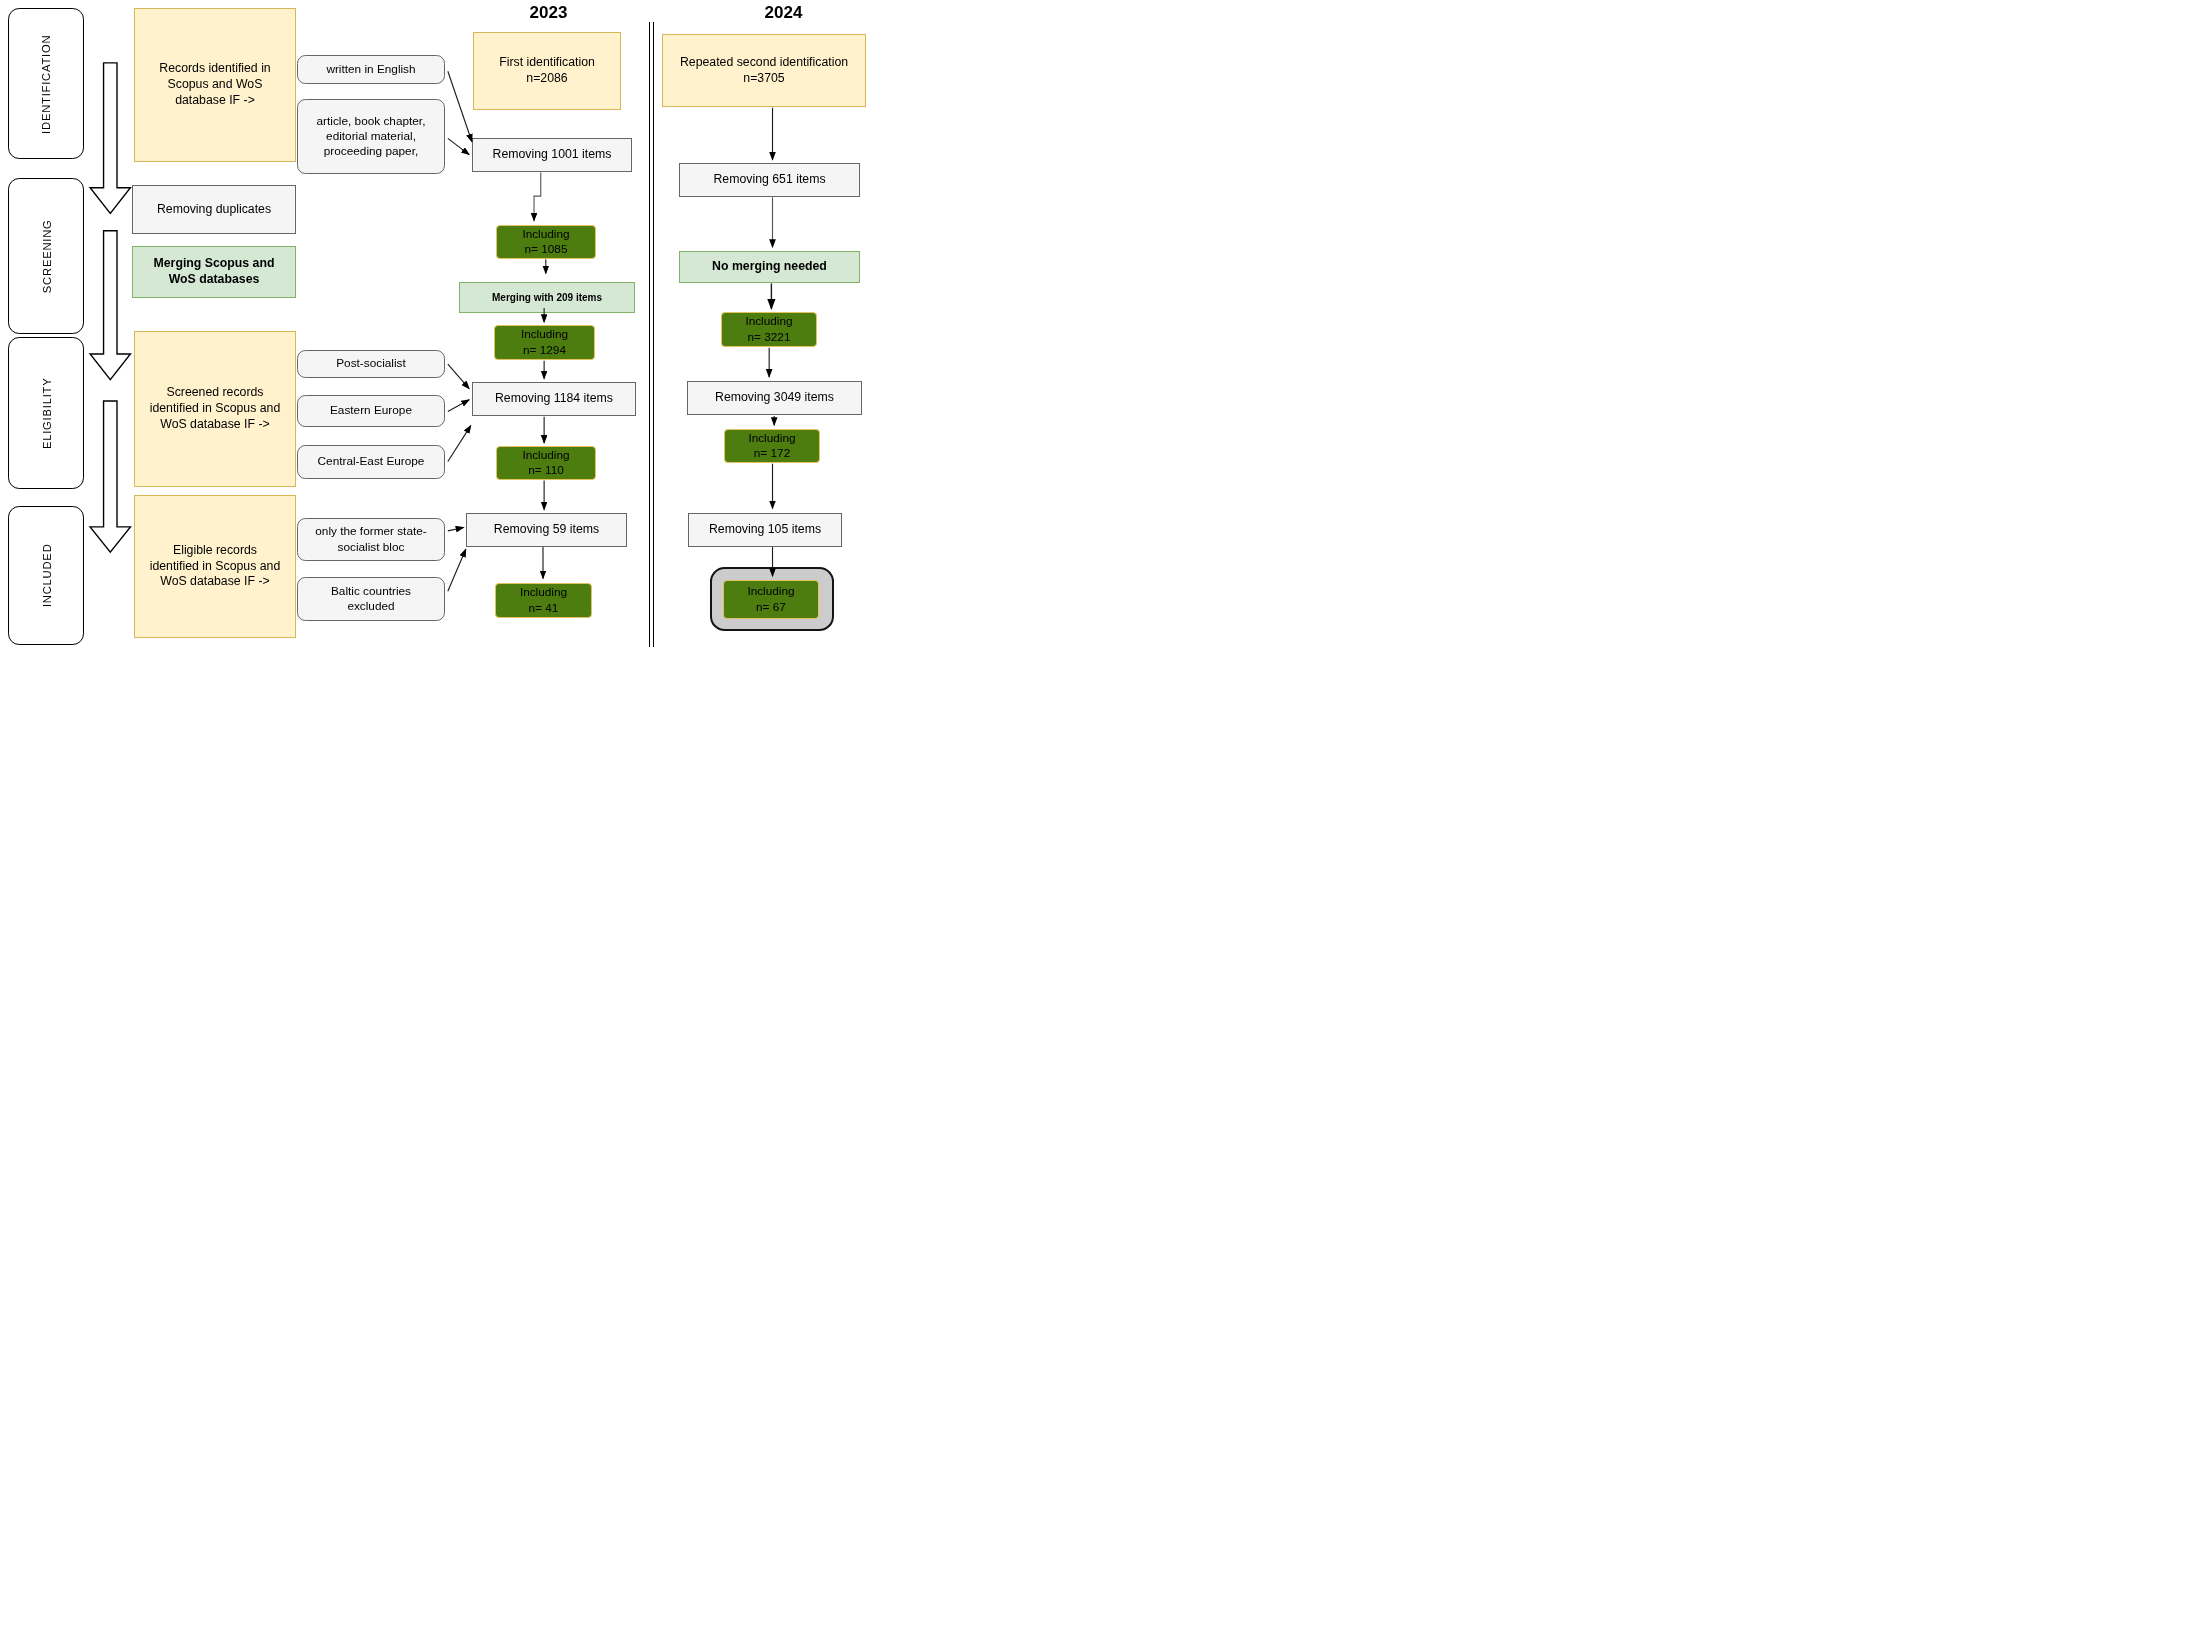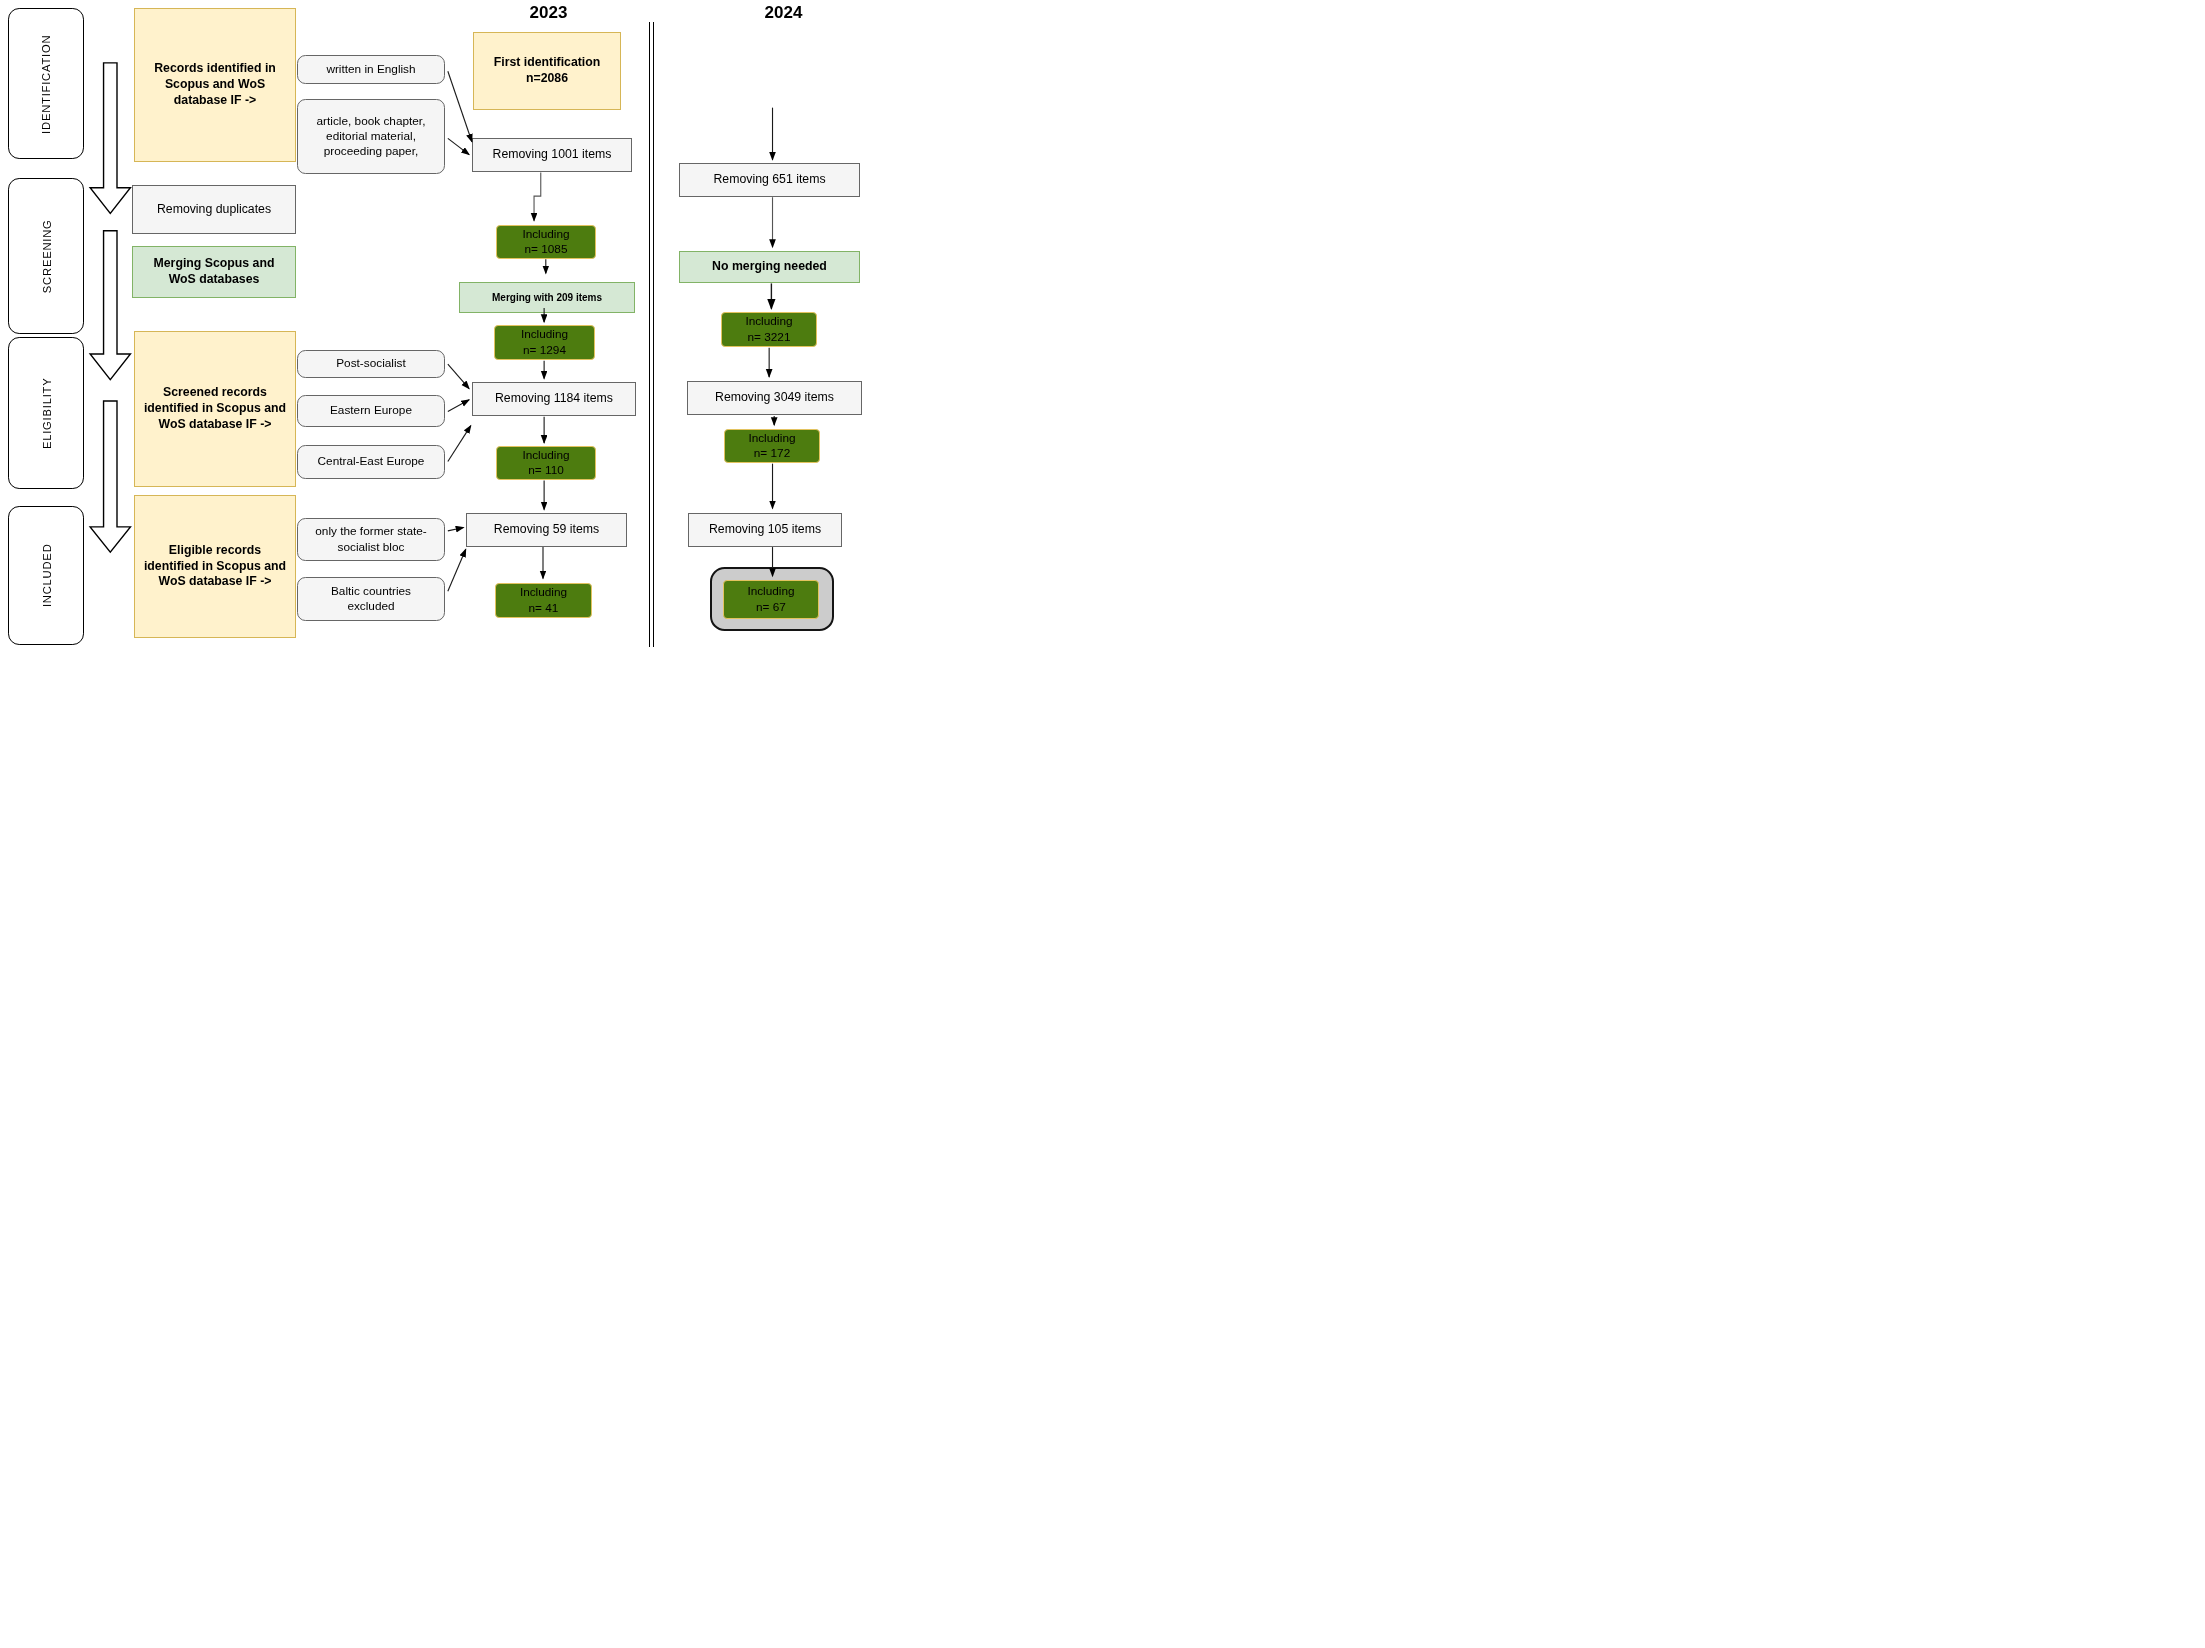--- a/index.html
+++ b/index.html
@@ -2,21 +2,21 @@
 <html style="font-size:9px"><head>
 <meta charset="utf-8">
 <style>
   html,body{margin:0;padding:0;background:#ffffff;}
   #canvas{
     position:relative;width:866px;height:648px;background:#ffffff;
     font-family:"Liberation Sans","DejaVu Sans",sans-serif;color:#000;overflow:hidden;
   }
   .box{position:absolute;box-sizing:border-box;display:flex;align-items:center;justify-content:center;font-size:11.8px;line-height:1.3;}
   .box>span{white-space:pre-line;text-align:center;display:block;}
-  .yellow{background:#FFF2CC;border:1.1px solid #D6B656;font-weight:bold;}
+  .yellow{background:#FFF2CC;border:1.1px solid #D6B656;}
   .yellow-round{background:#4d7c0f;border:1.7px solid #E3C35F;border-radius:4px;}
   .gray{background:#F5F5F5;border:1.7px solid #666666;}
   .gray-round{background:#F5F5F5;border:1.1px solid #666666;border-radius:8.4px;}
   .green{background:#D5E8D4;border:1.1px solid #82B366;font-weight:bold;}
   .stage{background:#ffffff;border:1.1px solid #000000;border-radius:11.2px;}
   .stage>span{transform:rotate(-90deg);white-space:nowrap;letter-spacing:0.8px;font-size:11.2px;}
   .hdr{position:absolute;font-size:17px;font-weight:bold;text-align:center;}
   .sep{position:absolute;width:1.1px;background:#000;}
   .final-wrap{position:absolute;box-sizing:border-box;background:#CCCCCC;border:2.2px solid #141414;border-radius:14.6px;}
   svg.overlay{position:absolute;left:0;top:0;pointer-events:none;}
@@ -120,20 +120,24 @@
 n= 110</span>
     </div>
   <div class="box gray" style="left:466px;top:513px;width:161px;height:34px;font-size:12.3px">
       <span>Removing 59 items</span>
     </div>
   <div class="box yellow-round" style="left:495px;top:583px;width:97px;height:35px">
       <span>Including
 n= 41</span>
     </div>
 
+  <div class="box yellow" style="left:662px;top:34px;width:204px;height:73px;font-size:12.3px">
+      <span>Repeated second identification
+n=3705</span>
+    </div>
   <div class="box gray" style="left:679px;top:163px;width:181px;height:34px;font-size:12.3px">
       <span>Removing 651 items</span>
     </div>
   <div class="box green" style="left:679px;top:251px;width:181px;height:32px;font-size:12.3px">
       <span>No merging needed</span>
     </div>
   <div class="box yellow-round" style="left:721px;top:312px;width:96px;height:35px">
       <span>Including
 n= 3221</span>
     </div>

